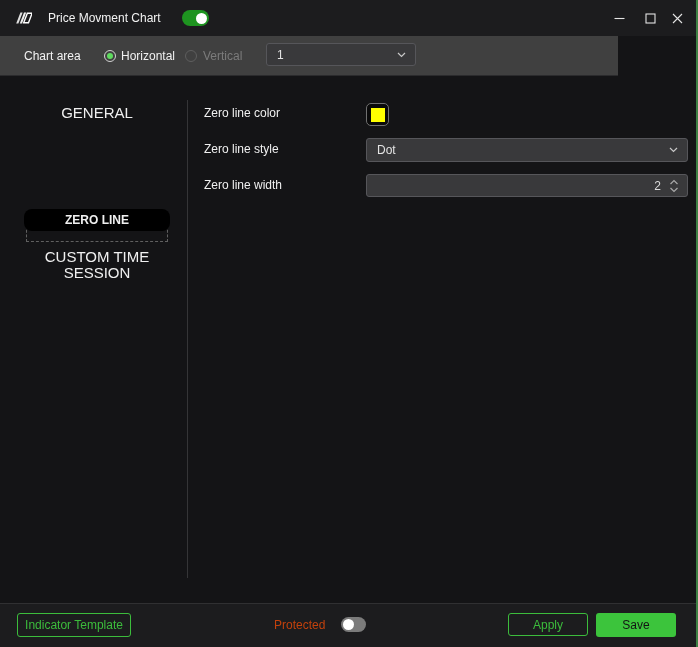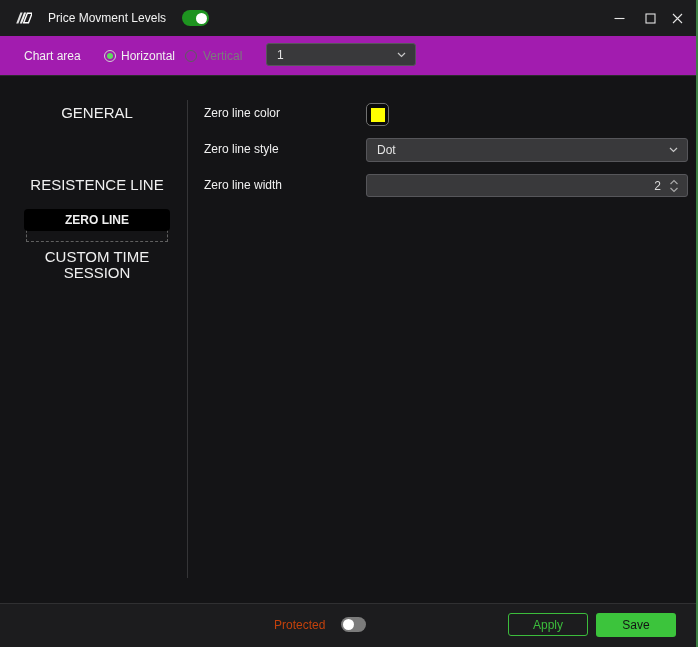--- a/index.html
+++ b/index.html
@@ -19,21 +19,21 @@
   .switch .knob{position:absolute;background:#fff;border-radius:50%;}
   .switch.on{background:#1e9420;}
   .switch.off{background:#7b7b7b;}
   .title-switch{left:182px;top:10px;width:27px;height:16px;}
   .title-switch .knob{width:11px;height:11px;top:2.5px;right:2.5px;}
   .winbtn{position:absolute;top:0;width:28px;height:36px;display:flex;align-items:center;justify-content:center;color:#e4e4e4;}
   .winbtn.min{left:605px;}
   .winbtn.max{left:636px;}
   .winbtn.close{left:663px;}
   
-  .chartrow{position:absolute;left:0;top:36px;width:698px;height:40px;background:#a21caf;border-bottom:1px solid #2b2b2d;}
+  .chartrow{position:absolute;left:0;top:36px;width:618px;height:40px;background:#404040;border-bottom:1px solid #2b2b2d;}
   .chartrow-label{position:absolute;left:24px;top:0;height:40px;line-height:40px;color:#f2f2f2;}
   .radio{position:absolute;top:50px;width:12px;height:12px;border-radius:50%;}
   .radio.checked{border:1px solid #d2d2d2;}
   .radio.checked .dot{position:absolute;left:2px;top:2px;width:6px;height:6px;border-radius:50%;background:#5fdb5f;}
   .radio.unchecked{border:1px solid #5e5e5e;}
   .radio-label{position:absolute;top:36px;height:40px;line-height:40px;}
   .radio-label.dim{color:#7b7b7b;}
   .dd{position:absolute;background:#39393b;border:1px solid #56565a;border-radius:3px;color:#e4e4e4;}
   .dd .dd-val{position:absolute;left:10px;top:0;height:100%;display:flex;align-items:center;}
   .dd .chev{position:absolute;right:9px;top:50%;margin-top:-3px;}
@@ -70,21 +70,21 @@
 <div class="window">
 
   <div class="titlebar">
     <svg class="logo" viewBox="0 0 16 14">
       <g transform="translate(5,0) skewX(-21)">
         <rect x="0" y="1.5" width="2.2" height="11" fill="#dedede"></rect>
         <rect x="3.6" y="1.5" width="2.2" height="11" fill="#efefef"></rect>
         <rect x="7.2" y="2.25" width="4.8" height="9.5" fill="none" stroke="#ffffff" stroke-width="1.5"></rect>
       </g>
     </svg>
-    <span class="win-title">Price Movment Levels</span>
+    <span class="win-title">Price Movment Chart</span>
     <span class="switch on title-switch">
         <span class="knob"></span>
       </span>
     <div class="winbtn min">
       <svg width="11" height="11" viewBox="0 0 11 11">
           <line x1="0.5" y1="5.5" x2="10.5" y2="5.5" stroke="#e4e4e4" stroke-width="1.1"></line>
         </svg>
     </div>
     <div class="winbtn max">
       <svg width="11" height="11" viewBox="0 0 11 11">
@@ -110,23 +110,22 @@
   <div class="dd pane-dd">
     <span class="dd-val">1</span>
     <svg class="chev" width="9" height="6" viewBox="0 0 9 6">
         <path d="M1 1 L4.5 4.5 L8 1" fill="none" stroke="#c8c8c8" stroke-width="1.2"></path>
       </svg>
   </div>
 
   <div class="vdivider"></div>
 
   <div class="side-item" style="top:104px;height:18px;line-height:18px;">GENERAL</div>
-  <div class="side-item" style="top:176px;height:18px;line-height:18px;">RESISTENCE LINE</div>
   <div class="focus-dotted"></div>
-  <div class="side-item selected" style="top:209px;">ZERO LINE</div>
+  <div class="side-item selected" style="top:209px;border-radius:8px;">ZERO LINE</div>
   <div class="side-item" style="top:249px;line-height:15.5px;">
     <div>CUSTOM TIME SESSION</div>
   </div>
 
   <span class="form-label" style="top:104px;">Zero line color</span>
   <span class="form-label" style="top:140px;">Zero line style</span>
   <span class="form-label" style="top:176px;">Zero line width</span>
 
   <div class="swatch">
     <span class="fill" style="background: rgb(255, 255, 0);"></span>
@@ -141,20 +140,21 @@
 
   <div class="spin">
     <span class="val">2</span>
     <svg class="arrows" width="10" height="14" viewBox="0 0 10 14">
       <path d="M1.5 5 L5 1.5 L8.5 5" fill="none" stroke="#a8a8a8" stroke-width="1.2"></path>
       <path d="M1.5 9 L5 12.5 L8.5 9" fill="none" stroke="#a8a8a8" stroke-width="1.2"></path>
     </svg>
   </div>
 
   <div class="footer"></div>
+  <div class="btn outline tmpl-btn">Indicator Template</div>
   <span class="protected-label">Protected</span>
   <span class="switch off protected-switch">
       <span class="knob"></span>
     </span>
   <div class="btn outline apply-btn">Apply</div>
   <div class="btn solid save-btn">Save</div>
 
   <div class="right-edge"></div>
 </div>
 

